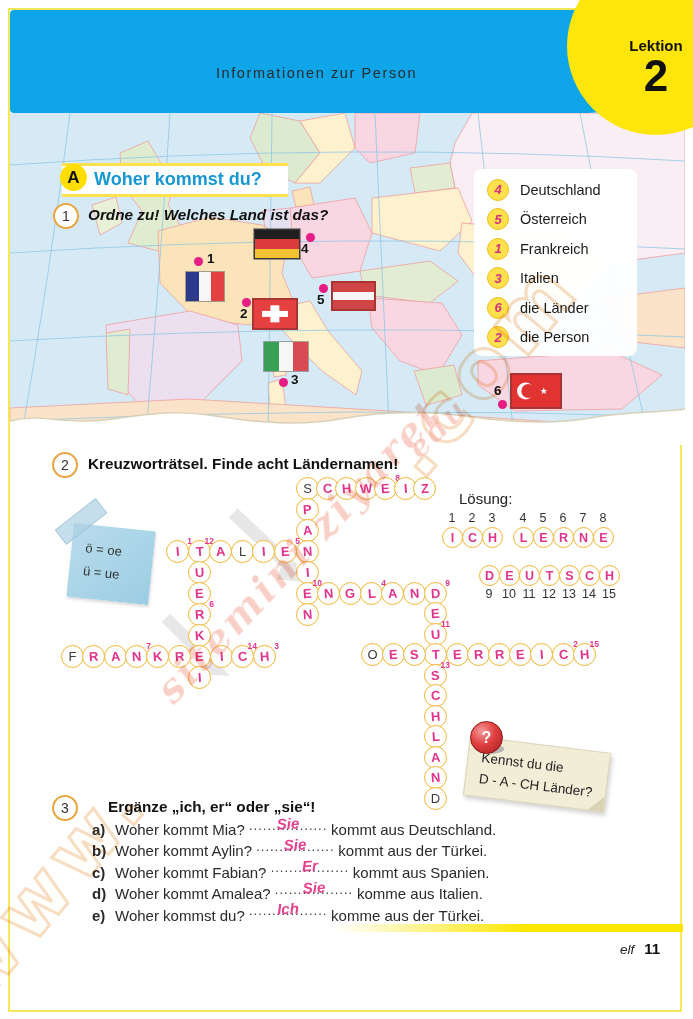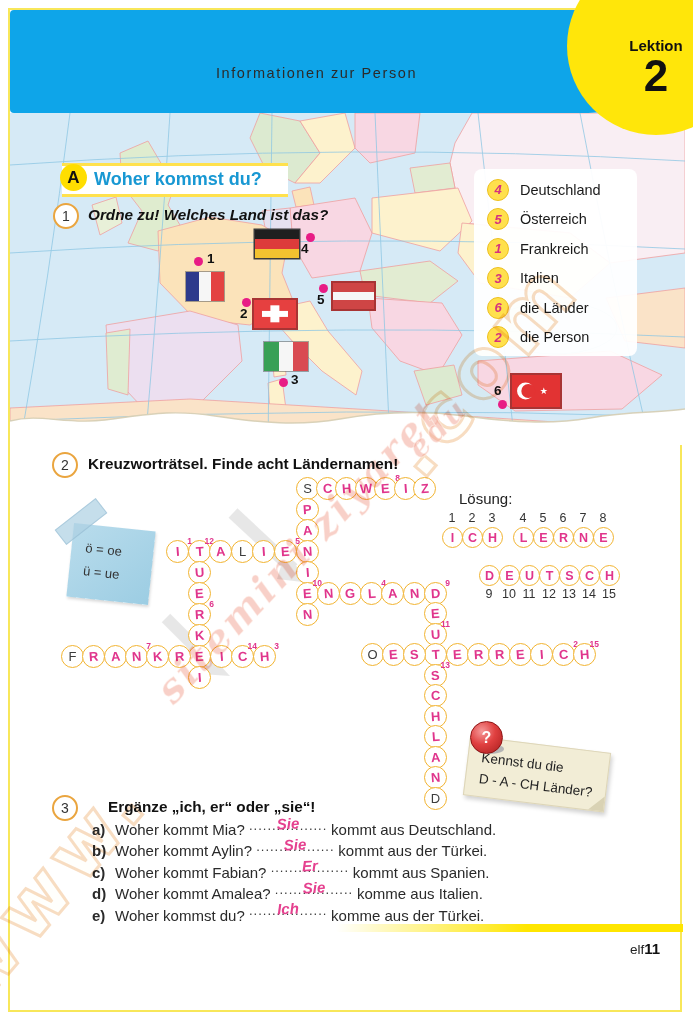--- a/index.html
+++ b/index.html
@@ -98,21 +98,21 @@
   .ex3-row{font-size:15px;color:#2a2a2a;line-height:19.4px;white-space:nowrap;}
   .ex3-letter{font-weight:bold;display:inline-block;width:23px;}
   .blank{display:inline-block;position:relative;width:78px;height:17px;vertical-align:baseline;}
   .blank .dots{position:absolute;left:0;bottom:0;font-size:13px;letter-spacing:1px;color:#3a3a3a;overflow:hidden;width:78px;}
   .blank .ans{position:absolute;left:0;right:0;bottom:2px;text-align:center;
               font-size:15px;font-weight:bold;font-style:italic;color:#e5418f;transform:rotate(-3deg);}
   
   .footer-rule{position:absolute;left:336px;top:924px;width:347px;height:8px;z-index:25;
                background:linear-gradient(to right,rgba(255,230,0,0),#ffe600 55%);}
   .footer{position:absolute;left:560px;top:940px;width:100px;text-align:right;z-index:25;}
-  .footer .word{font-size:13.5px;color:#222;}
+  .footer .word{font-size:13.5px;color:#222;margin-right:10px;font-style:italic;}
   .footer .num{font-size:15px;font-weight:bold;color:#111;}
   
   .wm-layer{position:absolute;left:0;top:0;width:693px;height:1019px;z-index:40;
             pointer-events:none;mix-blend-mode:multiply;opacity:.75;}
   .wm{position:absolute;transform-origin:left bottom;white-space:nowrap;font-weight:bold;}
   .wm.bubble{color:rgba(255,252,244,.45);-webkit-text-stroke:3px rgba(243,198,152,.8);
              letter-spacing:8px;font-family:"DejaVu Sans",sans-serif;}
   .wm.script{color:rgba(238,140,120,.55);font-style:italic;font-family:"DejaVu Serif",serif;
              -webkit-text-stroke:1px rgba(255,245,240,.5);letter-spacing:3px;}
 </style>

